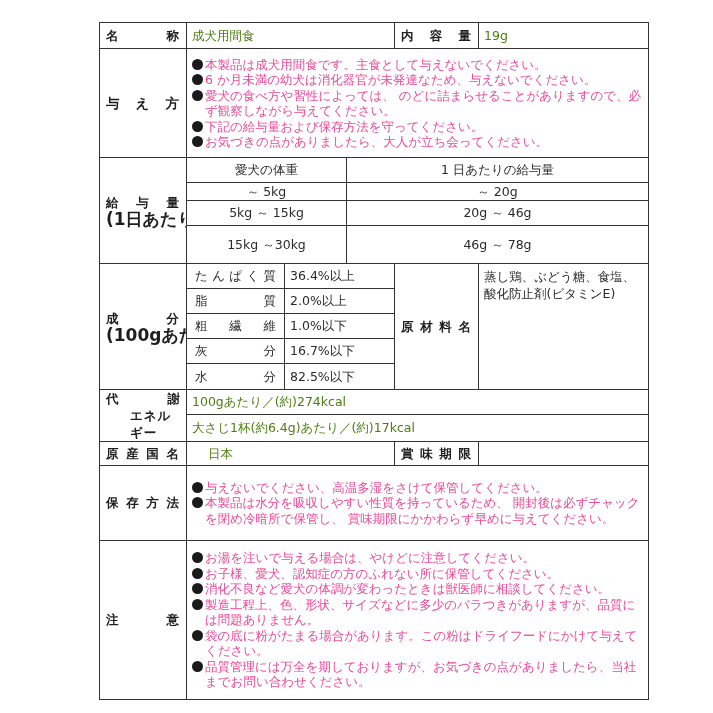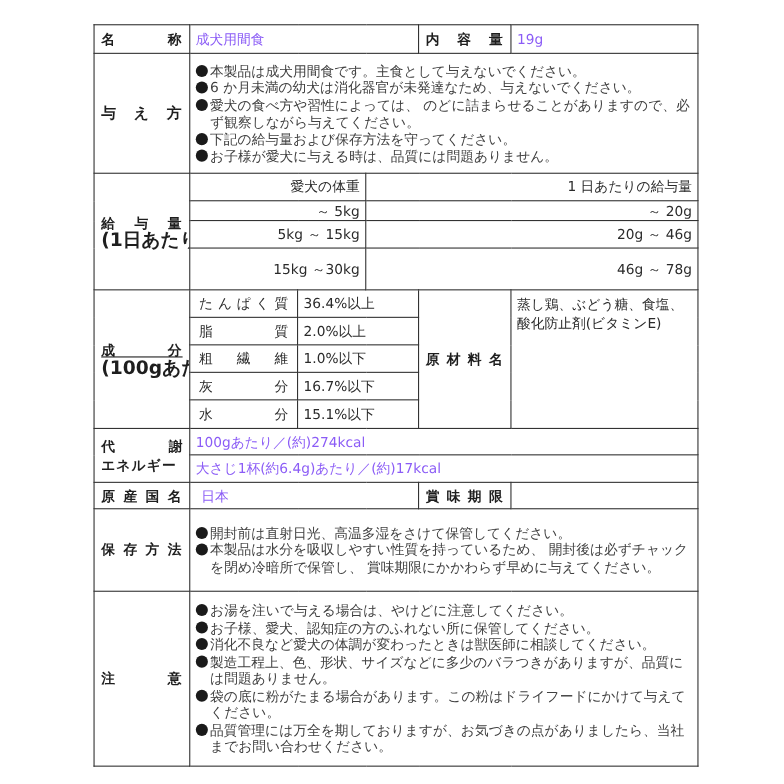--- a/index.html
+++ b/index.html
@@ -1,39 +1,39 @@
 <!DOCTYPE html>
 <html><head>
   <meta charset="utf-8">
   <style>
     * { box-sizing: border-box; margin: 0; padding: 0; }
     html, body { width: 713px; height: 713px; background: #ffffff; overflow: hidden; }
     body { position: relative; font-family: "DejaVu Sans", "Liberation Sans", sans-serif; color: #2a2a2a; }
     .label-table {
-      position: absolute; left: 85px; top: 22px; width: 549px;
+      position: absolute; left: 99px; top: 22px; width: 549px;
       border-collapse: collapse; table-layout: fixed;
       font-size: 12.5px; line-height: 16px;
     }
     .label-table td {
       border: 1.5px solid #333; vertical-align: middle; padding: 0 5px; overflow: hidden;
     }
     .hdr {
       font-weight: bold; color: #1e1e1e; text-align: justify; text-align-last: justify;
       padding: 0 6px !important; white-space: nowrap; letter-spacing: 1px;
     }
     .hdr-sub { display: block; font-size: 17px; text-align-last: left; letter-spacing: 0; font-weight: bold; }
     .hdr-energy { font-weight: bold; color: #1e1e1e; padding: 0 6px !important; line-height: 17px; }
     .hdr-energy .l1 { display: flex; justify-content: space-between; }
-    .val { color: #8b5cf6; }
+    .val { color: #4d7c0f; }
     .bullets { list-style: none; padding: 2px 0; }
-    .bullets li { position: relative; padding-left: 13px; line-height: 15.5px; color: #404040; }
+    .bullets li { position: relative; padding-left: 13px; line-height: 15.5px; color: #ec4899; }
     .bullets li .dot {
       position: absolute; left: 0; top: 2px; width: 11px; height: 11px; border-radius: 50%; background: #1a1a1a;
     }
-    .center { text-align: right; }
+    .center { text-align: center; }
     .nutr-name { text-align: justify; text-align-last: justify; padding: 0 8px !important; }
     .nutr-val { text-align: left; padding-right: 18px !important; }
     .ingredients { vertical-align: top !important; padding-top: 4px !important; line-height: 17px; }
   </style>
 </head>
 <body>
 
 <table class="label-table">
   <colgroup>
     <col style="width:87px">
@@ -53,21 +53,21 @@
   </tr>
 
   <tr style="height:109px">
     <td class="hdr" style="font-size:13.5px;">与 え 方</td>
     <td colspan="5">
       <ul class="bullets">
         <li><span class="dot"></span><span>本製品は成犬用間食です。主食として与えないでください。</span></li>
         <li><span class="dot"></span><span>6 か月未満の幼犬は消化器官が未発達なため、与えないでください。</span></li>
         <li><span class="dot"></span><span>愛犬の食べ方や習性によっては、 のどに詰まらせることがありますので、必ず観察しながら与えてください。</span></li>
         <li><span class="dot"></span><span>下記の給与量および保存方法を守ってください。</span></li>
-        <li><span class="dot"></span><span>お子様が愛犬に与える時は、品質には問題ありません。</span></li>
+        <li><span class="dot"></span><span>お気づきの点がありましたら、大人が立ち会ってください。</span></li>
       </ul>
     </td>
   </tr>
 
   <tr style="height:25px">
     <td rowspan="4" class="hdr" style="text-align-last:auto;">
       <span style="display:flex;justify-content:flex-start;">
             <span style="display:block;width:100%;text-align:justify;text-align-last:justify;">給 与 量</span>
           </span>
       <span class="hdr-sub">(1日あたり)</span>
@@ -83,21 +83,21 @@
     <td colspan="2" class="center">5kg ～ 15kg</td>
     <td colspan="3" class="center">20g ～ 46g</td>
   </tr>
   <tr style="height:38px">
     <td colspan="2" class="center">15kg ～30kg</td>
     <td colspan="3" class="center">46g ～ 78g</td>
   </tr>
 
   <tr style="height:25px">
     <td rowspan="5" class="hdr" style="text-align-last:auto;">
-      <span style="display:block;text-align:justify;text-align-last:justify;text-decoration:underline;">成　　分</span>
+      <span style="display:block;text-align:justify;text-align-last:justify;">成　　分</span>
       <span class="hdr-sub">(100gあたり)</span>
     </td>
     <td class="nutr-name">たんぱく質</td>
     <td colspan="2" class="nutr-val">36.4%以上</td>
     <td rowspan="5" class="hdr">原 材 料 名</td>
     <td rowspan="5" class="ingredients">蒸し鶏、ぶどう糖、食塩、酸化防止剤(ビタミンE)</td>
   </tr>
   <tr style="height:25px">
     <td class="nutr-name">脂質</td>
     <td colspan="2" class="nutr-val">2.0%以上</td>
@@ -105,49 +105,49 @@
   <tr style="height:25px">
     <td class="nutr-name">粗繊維</td>
     <td colspan="2" class="nutr-val">1.0%以下</td>
   </tr>
   <tr style="height:25px">
     <td class="nutr-name">灰分</td>
     <td colspan="2" class="nutr-val">16.7%以下</td>
   </tr>
   <tr style="height:26px">
     <td class="nutr-name">水分</td>
-    <td colspan="2" class="nutr-val">15.1%以下</td>
+    <td colspan="2" class="nutr-val">82.5%以下</td>
   </tr>
 
   <tr style="height:24px">
     <td rowspan="2" class="hdr-energy">
       <div class="l1">
         <span>代</span>
         <span>謝</span>
       </div>
-      <div style="letter-spacing:1px;">エネルギー</div>
+      <div style="letter-spacing:1px;margin-left:24px;">エネルギー</div>
     </td>
     <td colspan="5" class="val">100gあたり／(約)274kcal</td>
   </tr>
   <tr style="height:25px">
     <td colspan="5" class="val">大さじ1杯(約6.4g)あたり／(約)17kcal</td>
   </tr>
 
   <tr style="height:24px">
     <td class="hdr">原 産 国 名</td>
-    <td colspan="3" class="val" style="padding-left:10px;">日本</td>
+    <td colspan="3" class="val" style="padding-left:21px;">日本</td>
     <td class="hdr">賞 味 期 限</td>
     <td class="val"></td>
   </tr>
 
   <tr style="height:75px">
     <td class="hdr">保 存 方 法</td>
     <td colspan="5">
       <ul class="bullets">
-        <li><span class="dot"></span><span>開封前は直射日光、高温多湿をさけて保管してください。</span></li>
+        <li><span class="dot"></span><span>与えないでください、高温多湿をさけて保管してください。</span></li>
         <li><span class="dot"></span><span>本製品は水分を吸収しやすい性質を持っているため、 開封後は必ずチャックを閉め冷暗所で保管し、 賞味期限にかかわらず早めに与えてください。</span></li>
       </ul>
     </td>
   </tr>
 
   <tr style="height:159px">
     <td class="hdr">注　　意</td>
     <td colspan="5">
       <ul class="bullets">
         <li><span class="dot"></span><span>お湯を注いで与える場合は、やけどに注意してください。</span></li>

